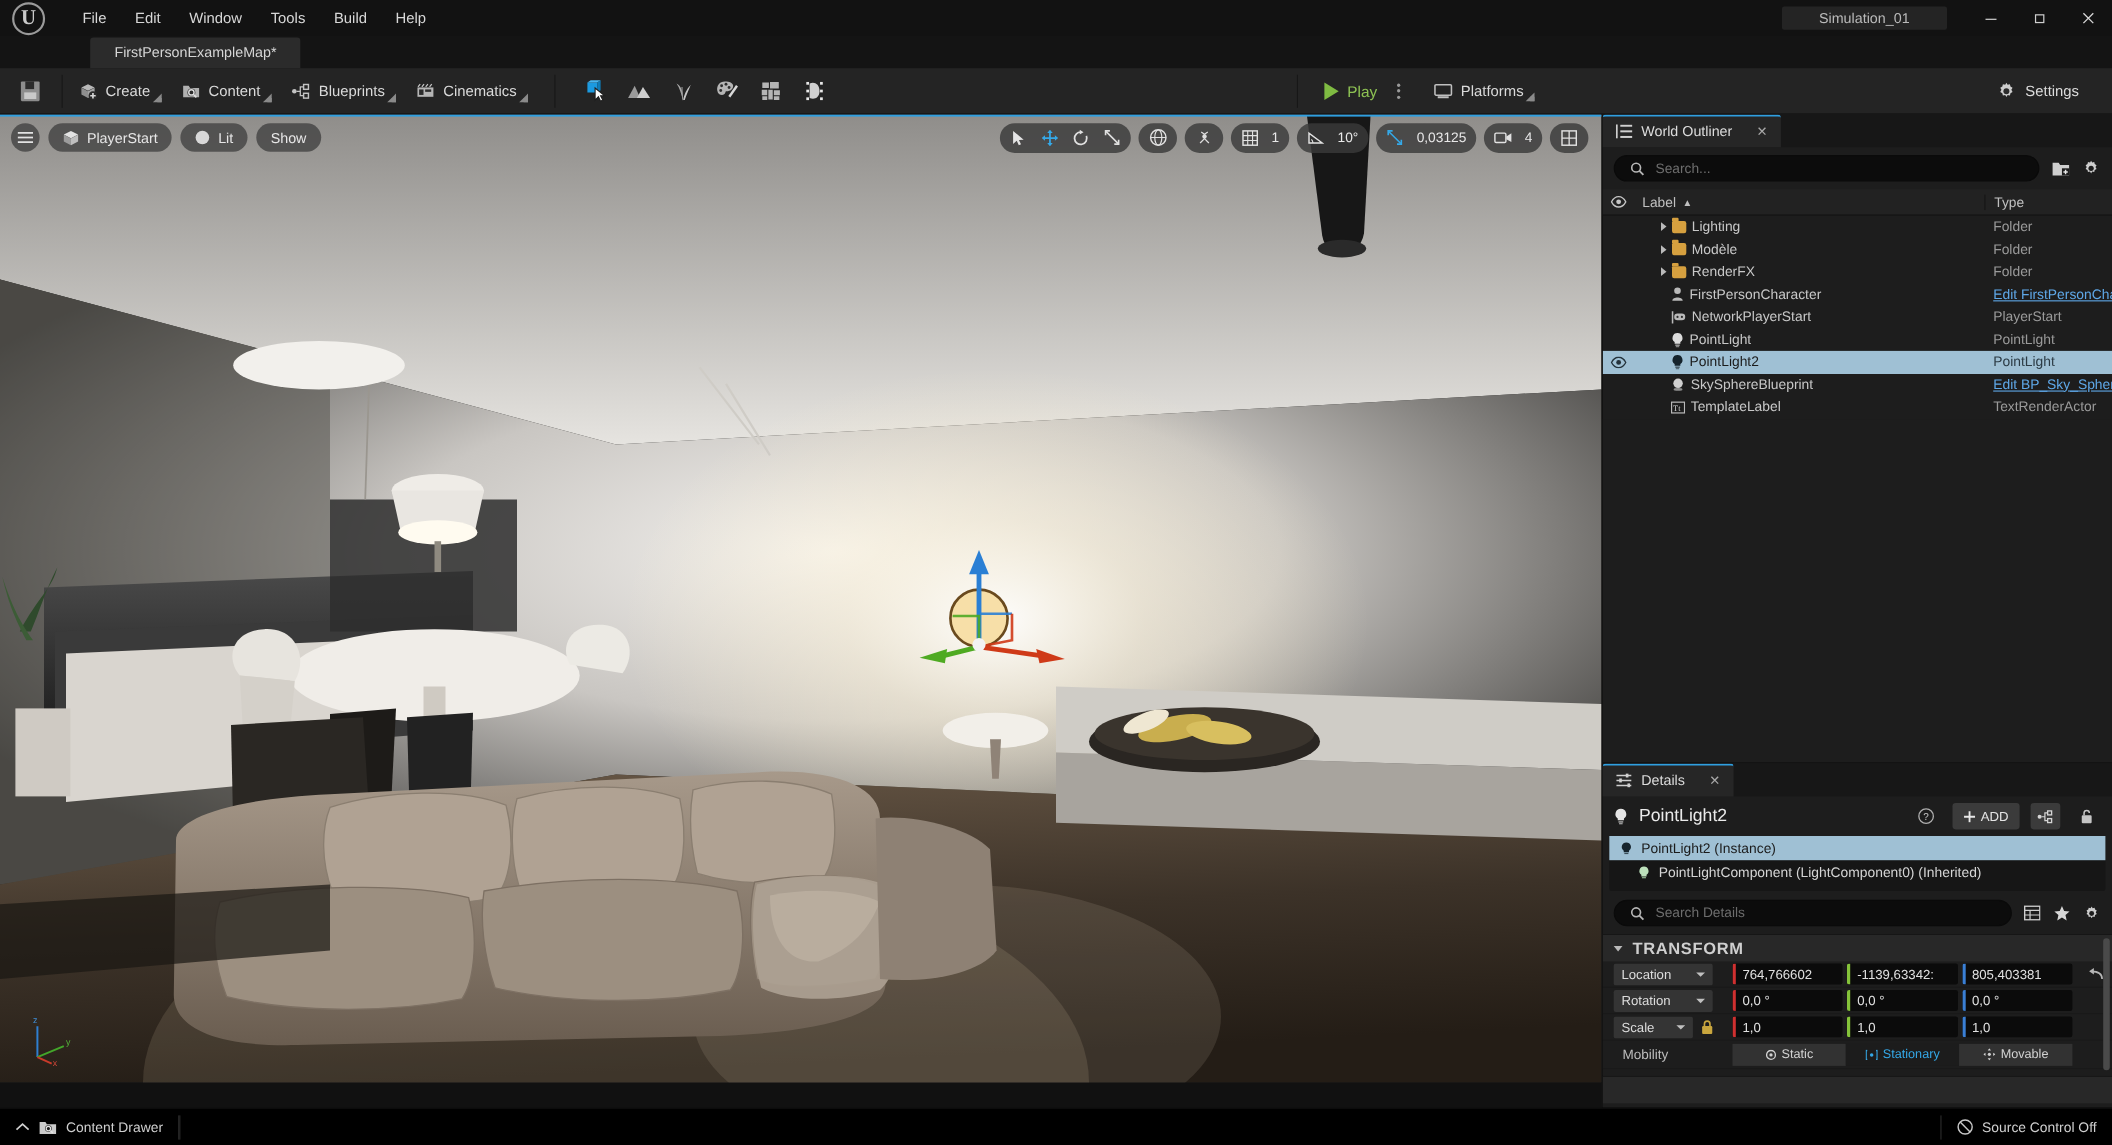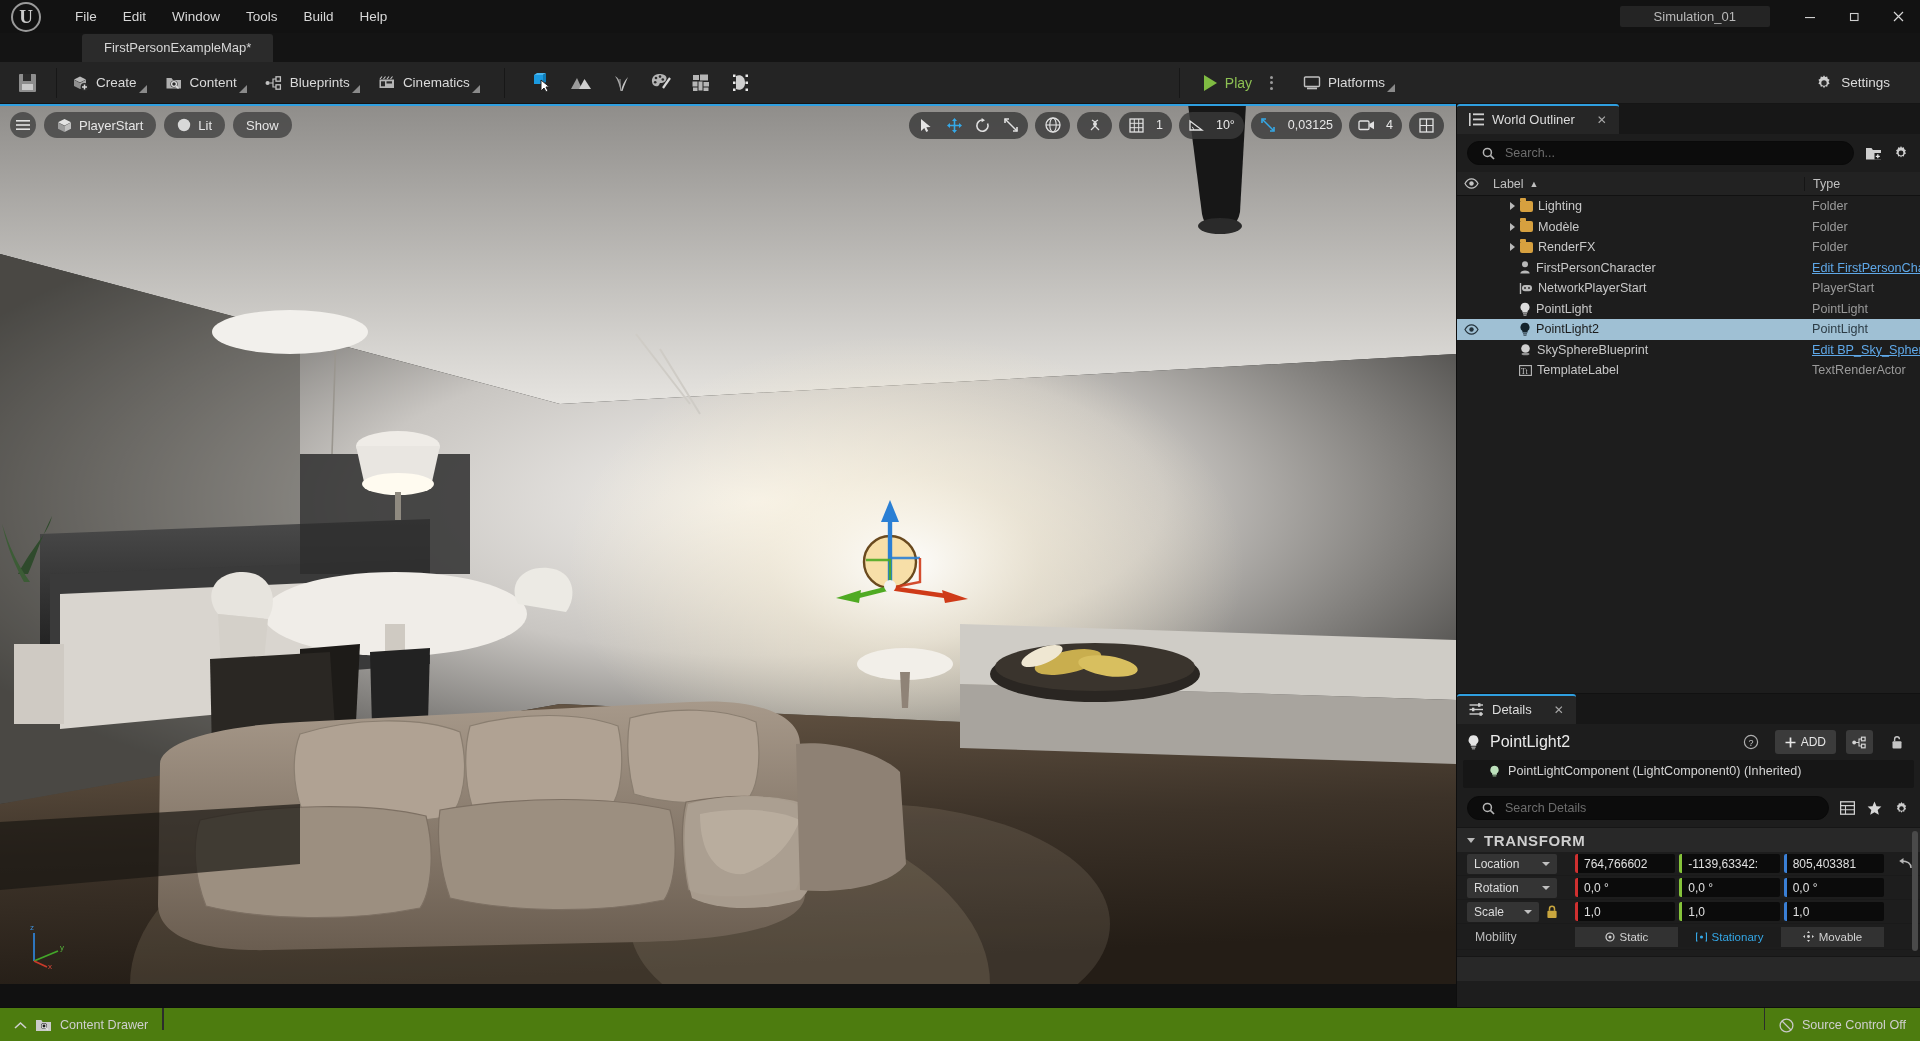--- a/index.html
+++ b/index.html
@@ -190,21 +190,21 @@
   .mobility { flex:1; display:flex; height:20px; margin-right:6px; }
   .mob {
     flex:1; display:flex; align-items:center; justify-content:center; gap:5px; font-size:11.5px;
     background:#323232; color:#d2d2d2;
   }
   .mob.active { background:#1c1c1c; color:#34a7e6; }
   .det-scrollbar { position:absolute; right:2px; top:4px; width:6px; height:120px; background:#4a4a4a; border-radius:3px; }
 
   
   .statusbar {
-    height:34px; background:#4d7c0f; display:flex; flex:0 0 34px;
+    height:34px; background:#000000; display:flex; align-items:center; flex:0 0 34px;
     border-top:1px solid #0f0f0f;
   }
   .sb-item { display:flex; align-items:center; gap:8px; padding: 0 14px; height:34px; font-size:12.6px; color:#cfcfcf; }
   .sb-sep { width:1px; height:22px; background:#2c2c2c; }
   .cmd-input {
     width: 290px; height:21px; background:#161616; border:1px solid #2a2a2a; border-radius:2px;
     display:flex; align-items:center; padding-left:10px; font-family:"Liberation Mono", monospace;
     font-size:11.5px; color:#5e5e5e;
   }
   .sb-spacer { flex:1; }
@@ -928,20 +928,29 @@
           </div>
           <div class="det-iconbtn plain">
             <svg width="14" height="15" viewBox="0 0 14 15">
               <rect x="2.5" y="6.2" width="9" height="7.3" rx="1" fill="#c4c4c4"></rect>
               <path d="M4.6 6.2 V4.2 A2.4 2.4 0 0 1 9.4 4.2" fill="none" stroke="#c4c4c4" stroke-width="1.4"></path>
             </svg>
           </div>
         </div>
 
         <div class="comp-box">
+          <div class="comp-row sel">
+            <span class="ico">
+              <svg width="11" height="13" viewBox="0 0 12 14">
+                  <path d="M6 .8 A4.5 4.5 0 0 1 8.6 9 V10.5 H3.4 V9 A4.5 4.5 0 0 1 6 .8 Z" fill="#16242d"></path>
+                  <rect x="4" y="11.2" width="4" height="1.2" fill="#3b4d58"></rect>
+                </svg>
+            </span>
+            <span>PointLight2  (Instance)</span>
+          </div>
           <div class="comp-row child">
             <span class="ico">
               <svg width="11" height="13" viewBox="0 0 12 14">
                   <path d="M6 .8 A4.5 4.5 0 0 1 8.6 9 V10.5 H3.4 V9 A4.5 4.5 0 0 1 6 .8 Z" fill="#bce0bb"></path>
                   <rect x="4" y="11.2" width="4" height="1.2" fill="#8fb58e"></rect>
                 </svg>
             </span>
             <span>PointLightComponent (LightComponent0) (Inherited)</span>
           </div>
         </div>

